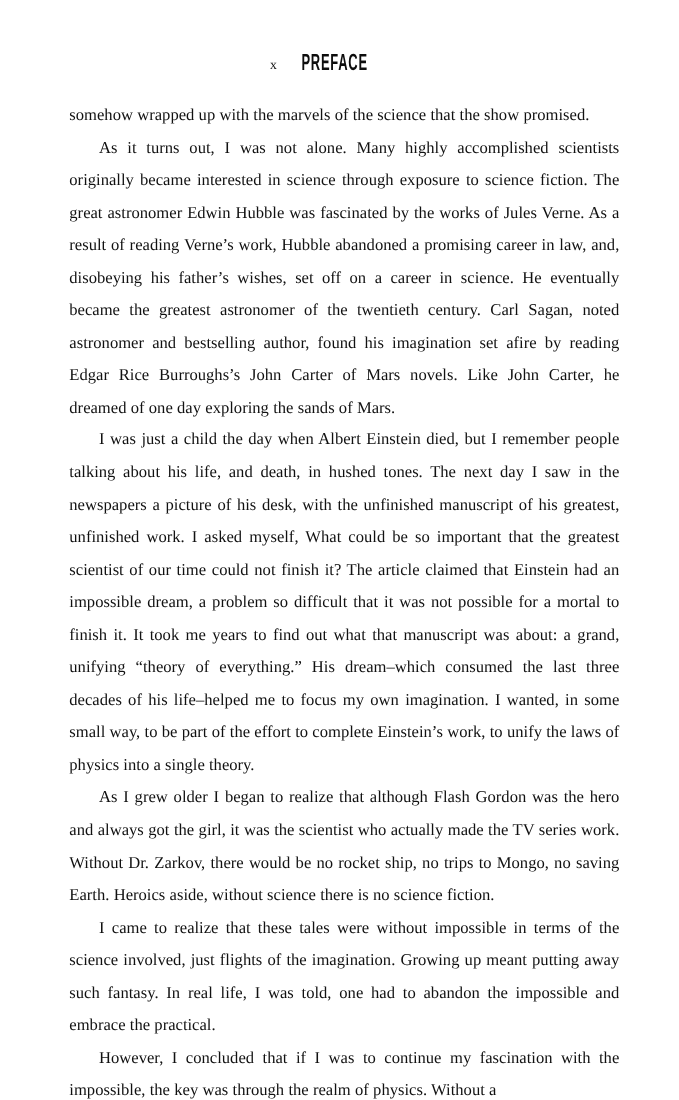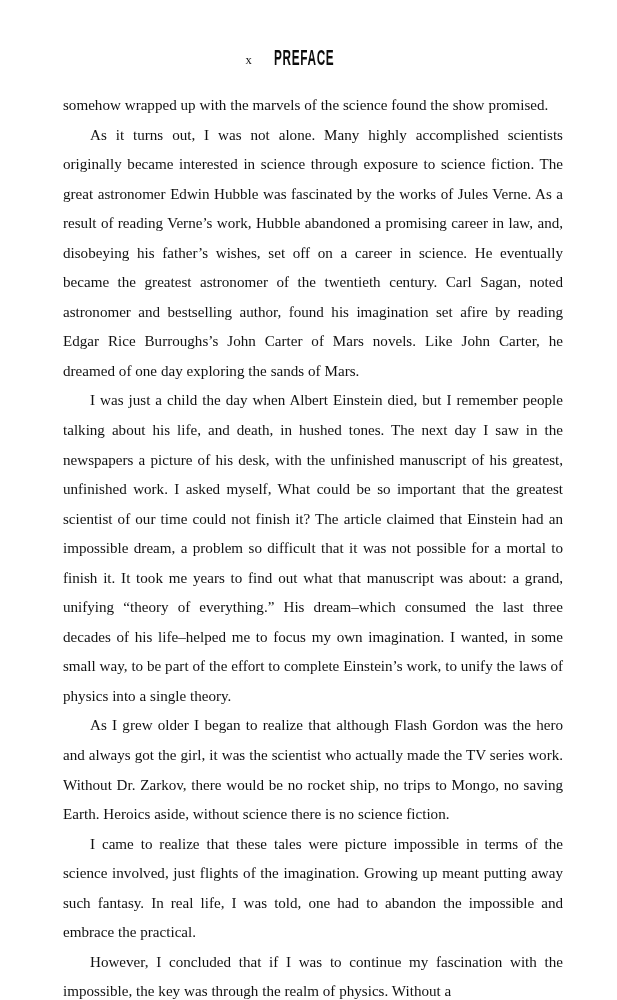--- a/index.html
+++ b/index.html
@@ -83,21 +83,21 @@
 <body>
 
 <div class="page">
 
   <div class="running-head">
     <span class="folio">x</span>
     <span class="head-title">PREFACE</span>
   </div>
 
   <div class="textblock">
-    <p class="para no-indent">somehow wrapped up with the marvels of the science found the show promised.</p>
+    <p class="para no-indent">somehow wrapped up with the marvels of the science that the show promised.</p>
     <p class="para">As it turns out, I was not alone. Many highly accomplished scientists originally became interested in science through exposure to science fiction. The great astronomer Edwin Hubble was fascinated by the works of Jules Verne. As a result of reading Verne’s work, Hubble abandoned a promising career in law, and, disobeying his father’s wishes, set off on a career in science. He eventually became the greatest astronomer of the twentieth century. Carl Sagan, noted astronomer and bestselling author, found his imagination set afire by reading Edgar Rice Burroughs’s John Carter of Mars novels. Like John Carter, he dreamed of one day exploring the sands of Mars.</p>
     <p class="para">I was just a child the day when Albert Einstein died, but I remember people talking about his life, and death, in hushed tones. The next day I saw in the newspapers a picture of his desk, with the unfinished manuscript of his greatest, unfinished work. I asked myself, What could be so important that the greatest scientist of our time could not finish it? The article claimed that Einstein had an impossible dream, a problem so difficult that it was not possible for a mortal to finish it. It took me years to find out what that manuscript was about: a grand, unifying “theory of everything.” His dream–which consumed the last three decades of his life–helped me to focus my own imagination. I wanted, in some small way, to be part of the effort to complete Einstein’s work, to unify the laws of physics into a single theory.</p>
     <p class="para">As I grew older I began to realize that although Flash Gordon was the hero and always got the girl, it was the scientist who actually made the TV series work. Without Dr. Zarkov, there would be no rocket ship, no trips to Mongo, no saving Earth. Heroics aside, without science there is no science fiction.</p>
-    <p class="para">I came to realize that these tales were picture impossible in terms of the science involved, just flights of the imagination. Growing up meant putting away such fantasy. In real life, I was told, one had to abandon the impossible and embrace the practical.</p>
+    <p class="para">I came to realize that these tales were without impossible in terms of the science involved, just flights of the imagination. Growing up meant putting away such fantasy. In real life, I was told, one had to abandon the impossible and embrace the practical.</p>
     <p class="para">However, I concluded that if I was to continue my fascination with the impossible, the key was through the realm of physics. Without a</p>
   </div>
 
 </div>
 
 </body></html>

